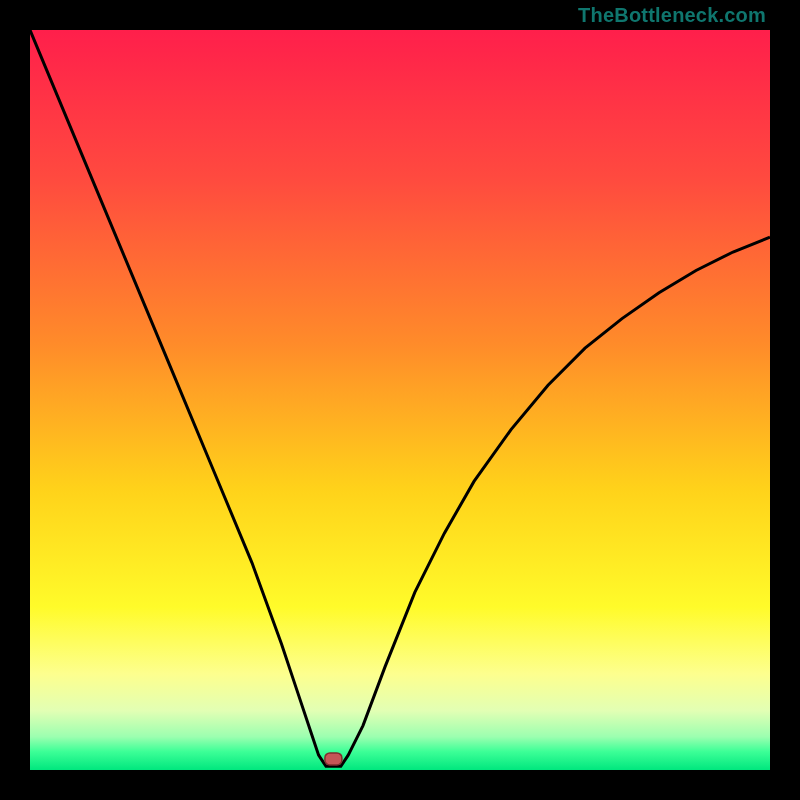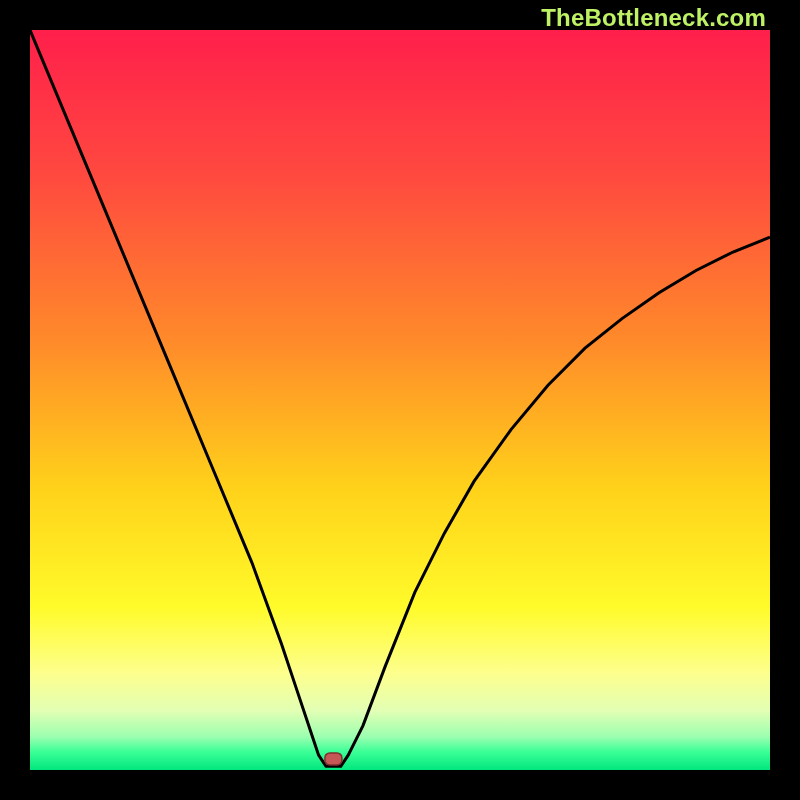--- a/index.html
+++ b/index.html
@@ -21,22 +21,22 @@
     left: 30px;
     top: 30px;
     width: 740px;
     height: 740px;
     overflow: hidden;
   }
   .watermark {
     position: absolute;
     top: 4px;
     right: 34px;
-    color: #bef264;
-    font-size: 24px;
+    color: #0f766e;
+    font-size: 20px;
     font-weight: 600;
     letter-spacing: 0.2px;
     user-select: none;
   }
   svg { display: block; }
 </style>
 </head>
 <body>
 
 <div class="frame">

